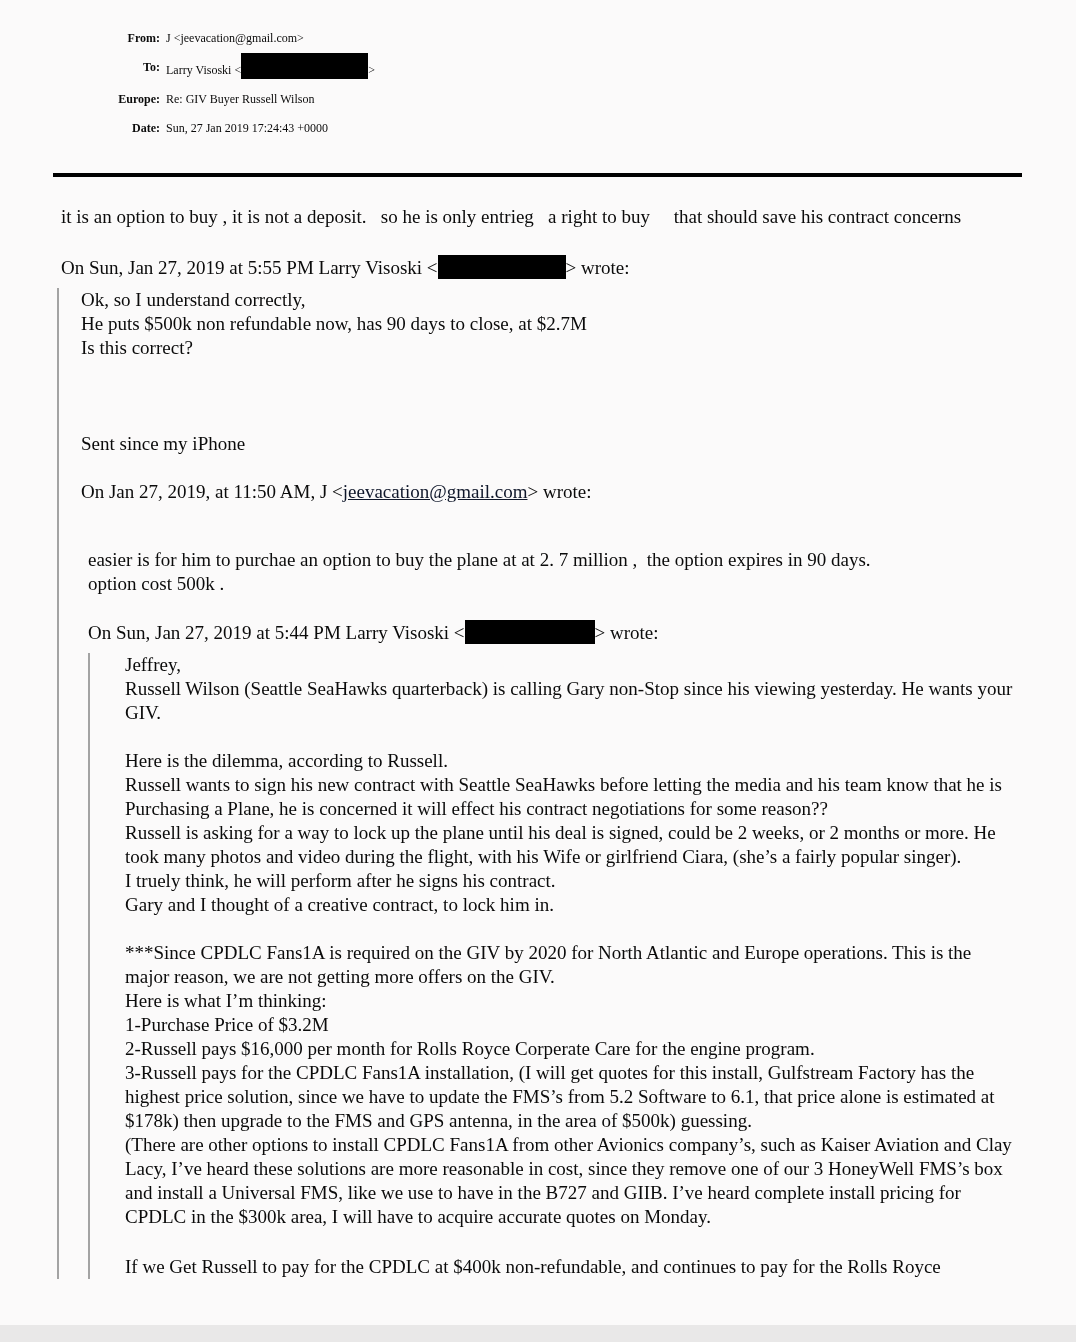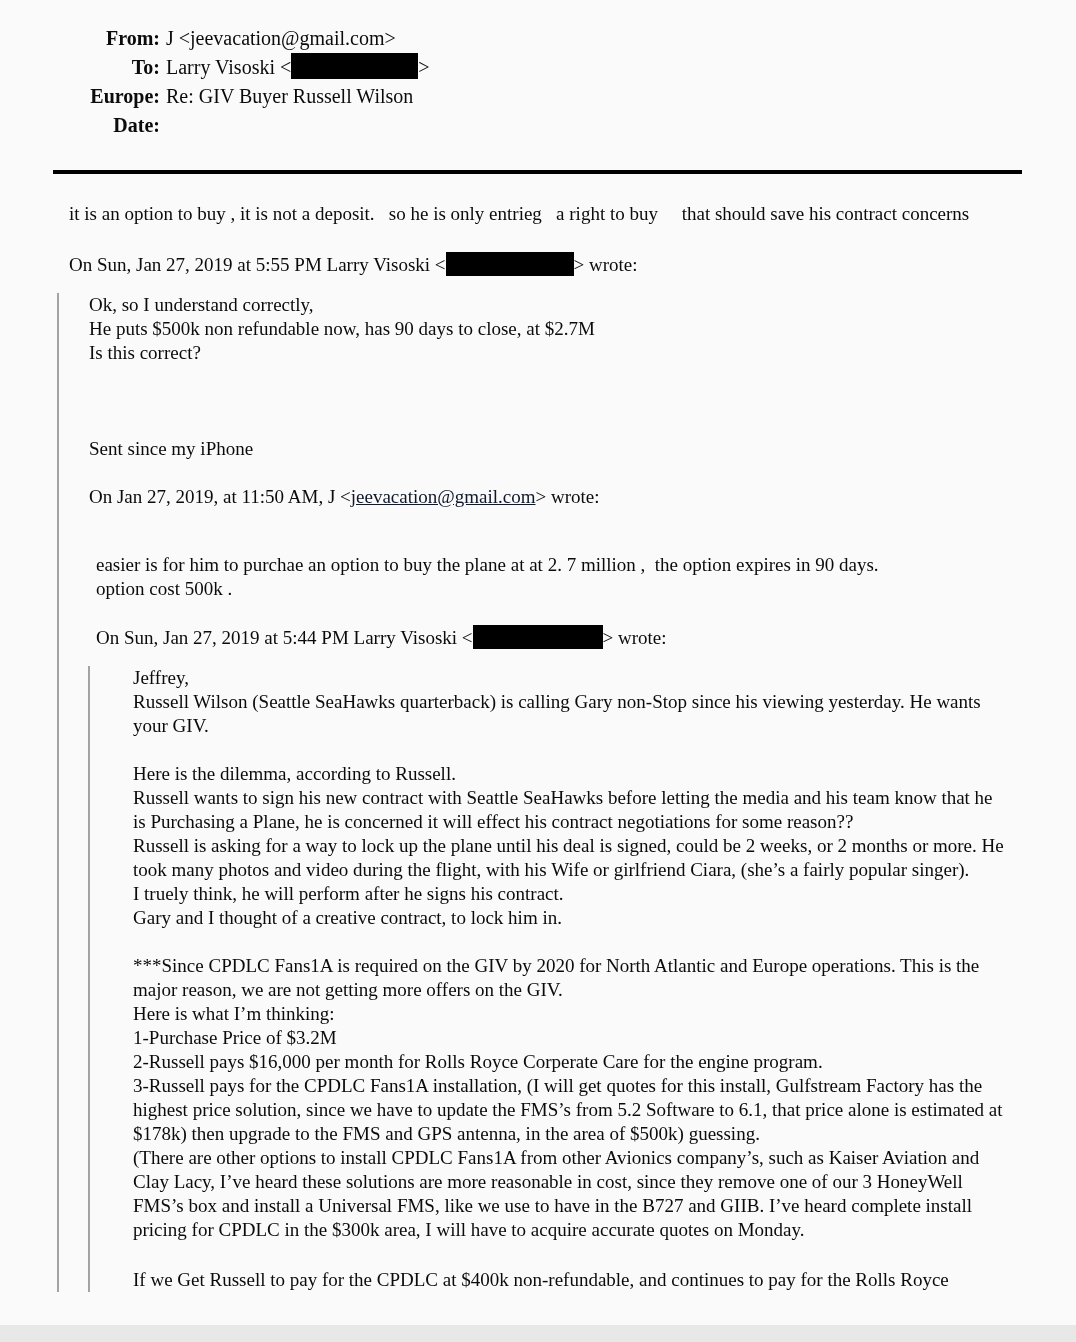--- a/index.html
+++ b/index.html
@@ -7,30 +7,30 @@
     width: 1076px; height: 1342px;
     background: #fbfafa;
     color: #0b0b0b;
     font-family: "Liberation Serif", serif;
     overflow: hidden;
     position: relative;
   }
   .page { padding: 24px 54px 0 53px; }
 
   
-  .hdr { font-size: 20px; line-height: 29px; }
+  .hdr { font-size: 12px; line-height: 29px; }
   .hdr-row { display: flex; }
   .hdr-label { flex: 0 0 107px; text-align: right; font-weight: bold; white-space: pre; }
   .hdr-value { margin-left: 6px; white-space: pre-wrap; }
 
   .rule { border: none; height: 4px; background: #000; margin: 30px 0 0 0; }
 
   
   .mailbody { font-size: 19px; line-height: 24px; }
-  .para { margin: 16px; white-space: pre-wrap; }
+  .para { margin: 8px; white-space: pre-wrap; }
   .intro { margin-top: 28px; }
   .attr-555 { margin-top: 26px; }
 
   blockquote { margin: 0; }
   .q1 { margin-left: 4px; border-left: 2px solid #a3a3a3; padding-left: 14px; }
   .sig { margin-top: 72px; }
   .attr-1150 { margin-top: 24px; }
   .nested { margin-left: 7px; margin-top: 44px; }
   .attr-544 { margin-top: 24px; }
   .q2 { margin-left: 8px; border-left: 2px solid #a3a3a3; padding-left: 27px; }
@@ -62,20 +62,21 @@
     <div class="hdr-row">
       <span class="hdr-label">To:</span>
       <span class="hdr-value"><span>Larry Visoski &lt;</span><span class="redact redact-hdr"></span><span>&gt;</span></span>
     </div>
     <div class="hdr-row">
       <span class="hdr-label">Europe:</span>
       <span class="hdr-value">Re: GIV Buyer Russell Wilson</span>
     </div>
     <div class="hdr-row">
       <span class="hdr-label">Date:</span>
+      <span class="hdr-value">Sun, 27 Jan 2019 17:24:43 +0000</span>
     </div>
   </div>
 
   <div class="rule"></div>
 
   <div class="mailbody">
 
     <p class="para intro">it is an option to buy , it is not a deposit.   so he is only entrieg   a right to buy     that should save his contract concerns</p>
 
     <p class="para attr-555"><span>On Sun, Jan 27, 2019 at 5:55 PM Larry Visoski &lt;</span><span class="redact redact-555"></span><span>&gt; wrote:</span></p>

